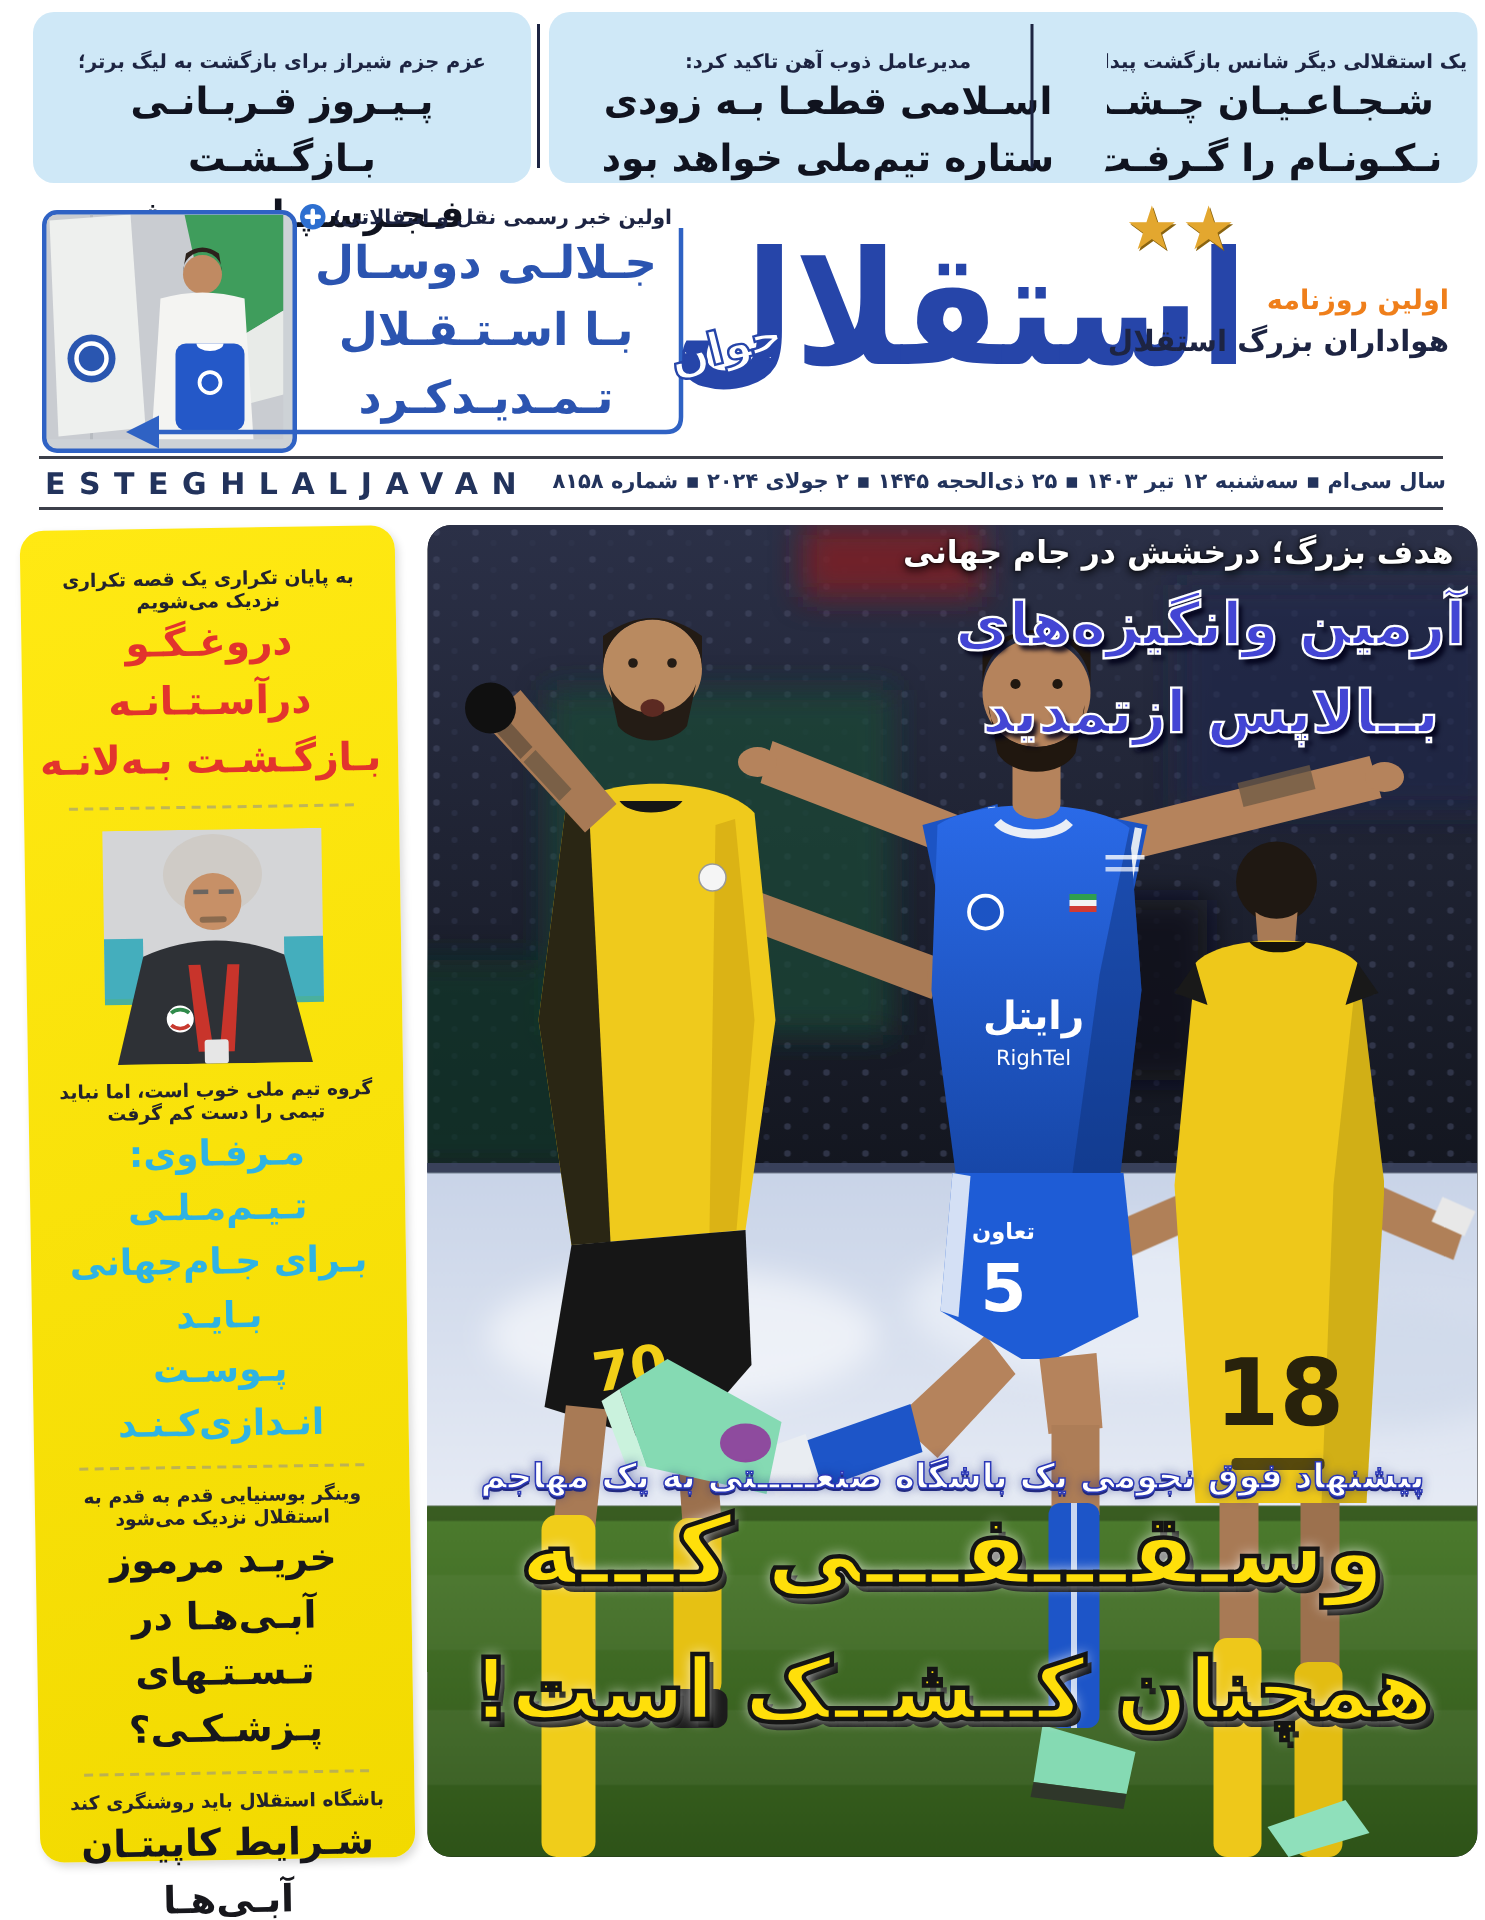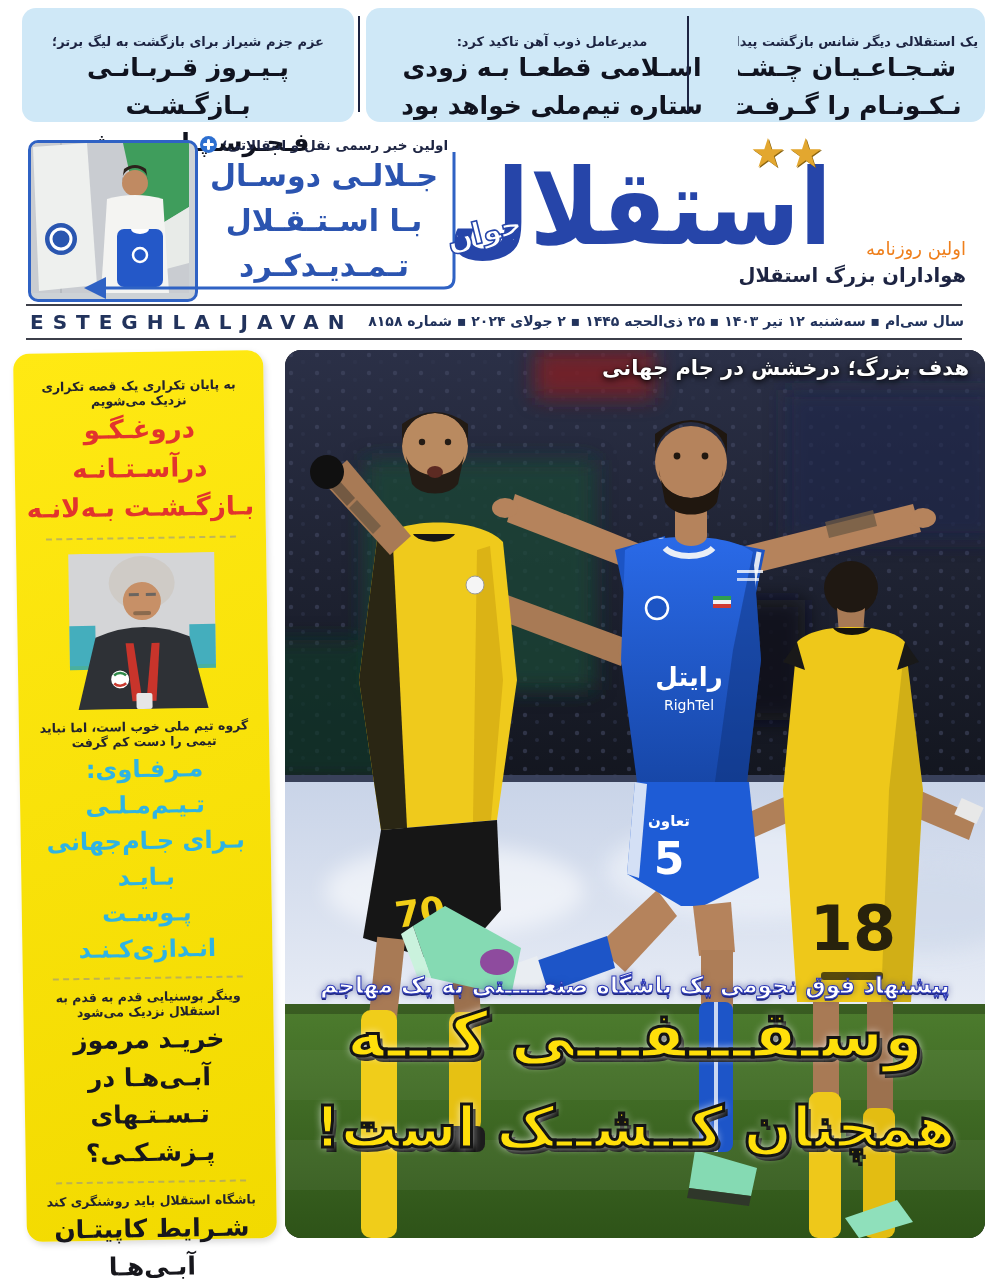--- a/index.html
+++ b/index.html
@@ -28,21 +28,21 @@
   .plus-icon:after{left:3px;top:7px;width:11px;height:3px;}
   .mh-promo-line{font-size:30px;font-weight:900;color:#2b54b0;line-height:1.5;}
   .mh-arrow{position:absolute;left:58px;top:150px;}
   .mh-logo{position:absolute;left:440px;top:152px;width:400px;text-align:center;direction:rtl;
            font-size:94px;font-weight:bold;color:#2645a9;transform:scaleY(1.12);line-height:1.2;}
   .mh-badge{position:absolute;left:446px;top:214px;font-size:30px;font-weight:bold;color:#fff;
             -webkit-text-stroke:1.6px #2645a9;transform:rotate(-14deg);direction:rtl;}
   .mh-stars{position:absolute;left:750px;top:130px;font-size:40px;color:#e3a72f;letter-spacing:2px;
             text-shadow:1px 1px 0 #8a6410;}
   .mh-tagline{position:absolute;right:24px;top:188px;direction:rtl;text-align:right;line-height:1.45;}
-  .tag1{color:#ef7f1b;font-size:18px;font-weight:normal;margin-top:48px;}
+  .tag1{color:#ef7f1b;font-size:18px;font-weight:bold;}
   .tag2{color:#1d2442;font-size:19.5px;font-weight:bold;}
 
   
   .rule{position:absolute;left:26px;width:936px;height:2px;background:#3c3f4a;}
   .latin{position:absolute;left:30px;top:310px;font-size:20px;font-weight:bold;color:#22335c;letter-spacing:9px;}
   .dateline{position:absolute;right:26px;top:313px;direction:rtl;font-size:14px;font-weight:bold;color:#22335c;}
 
   
   .sidebar{position:absolute;left:20px;top:352px;width:250px;height:888px;
            background:linear-gradient(160deg,#ffe913,#f2da00);border-radius:16px;
@@ -328,18 +328,22 @@
         <rect x="416" y="600" width="32" height="60" fill="#ad7d57"></rect>
         <rect x="414" y="652" width="34" height="150" rx="8" fill="#1d55c8"></rect>
         <rect x="429" y="652" width="4" height="150" fill="#e8eef8" opacity=".85"></rect>
         <path d="M410,800 L472,818 L466,846 L404,838 Z" fill="#85dab3"></path>
         <path d="M404,838 L466,846 L464,856 L402,848 Z" fill="#2e2e2e" opacity=".8"></path>
       </g>
     </svg>
 
     
     <div class="ph-kicker-top">هدف بزرگ؛ درخشش در جام جهانی</div>
+    <div class="ph-headline-top">
+      <div>آرمین وانگیزه‌های</div>
+      <div>بــالاپس ازتمدید</div>
+    </div>
     <div class="ph-kicker-bottom">پیشنهاد فوق نجومی یک باشگاه صنعـــــتی به یک مهاجم</div>
     <div class="ph-big big1">وسـقـــفـــی کـــه</div>
     <div class="ph-big big2">همچنان کــشــک است!</div>
   </div>
 
 </div>
 
 </body></html>

